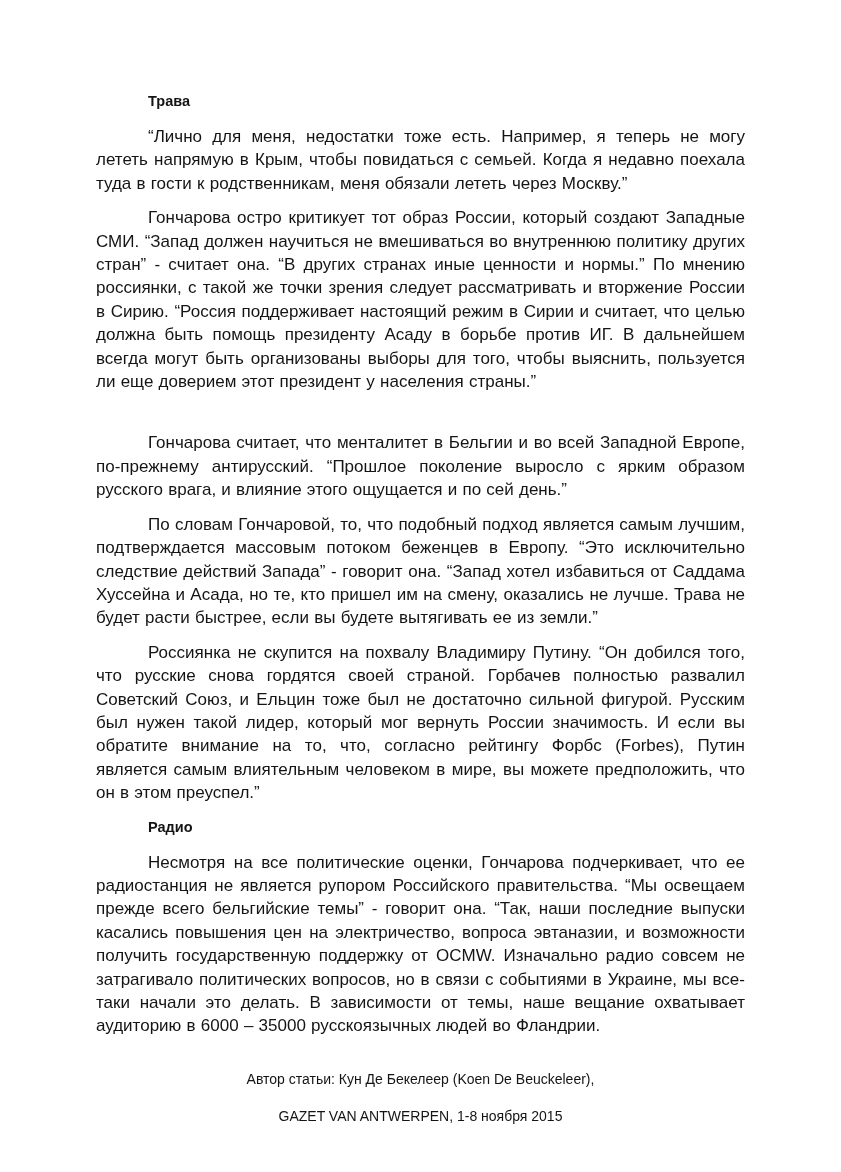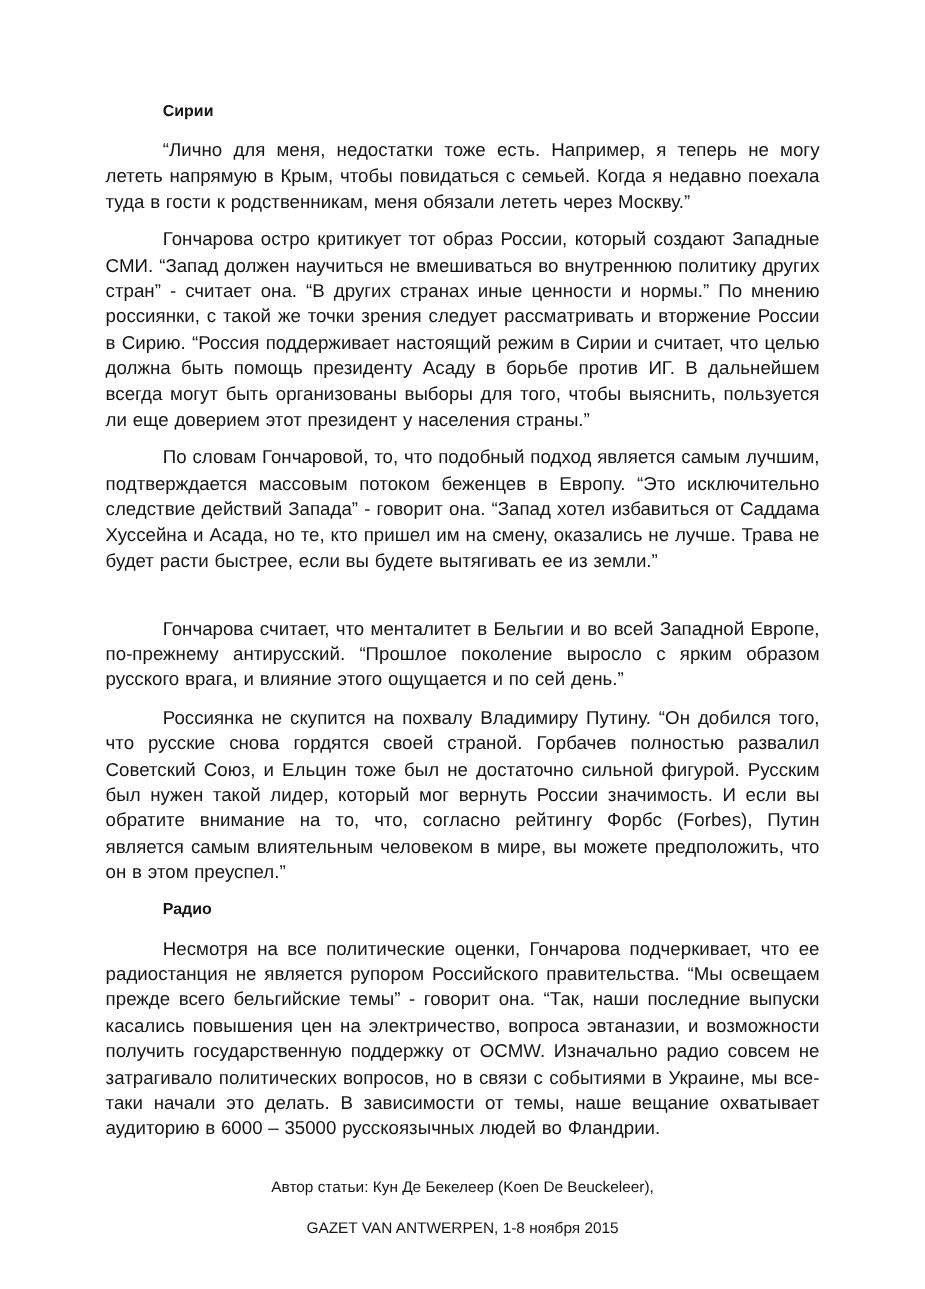--- a/index.html
+++ b/index.html
@@ -52,29 +52,29 @@
   }
   .bold {
     font-weight: 400;
   }
 </style>
 </head>
 <body>
 
 <main class="page">
 
-  <h3 class="heading">Сирии</h3>
+  <h3 class="heading">Трава</h3>
 
   <p class="para">“Лично для меня, недостатки тоже есть. Например, я теперь не могу лететь напрямую в Крым, чтобы повидаться с семьей. Когда я недавно поехала туда в гости к родственникам, меня обязали лететь через Москву.”</p>
 
   <p class="para">Гончарова остро критикует тот образ России, который создают Западные СМИ. “Запад должен научиться не вмешиваться во внутреннюю политику других стран” - считает она. “В других странах иные ценности и нормы.” По мнению россиянки, с такой же точки зрения следует рассматривать  и вторжение России в Сирию.  “Россия поддерживает настоящий режим в Сирии и считает, что  целью должна быть помощь президенту Асаду в борьбе против ИГ. В дальнейшем всегда могут быть организованы выборы для того, чтобы выяснить, пользуется ли еще доверием этот президент у населения страны.”</p>
 
+  <p class="para gap-before">Гончарова считает, что менталитет в Бельгии и во всей Западной Европе, по-прежнему антирусский. “Прошлое поколение выросло с ярким образом русского врага, и влияние этого ощущается и по сей день.”</p>
+
   <p class="para">По словам Гончаровой, то, что подобный подход является самым лучшим, подтверждается массовым потоком беженцев в Европу. “Это исключительно следствие действий Запада” -  говорит она.  “Запад хотел избавиться от Саддама Хуссейна и Асада, но те, кто пришел им на смену, оказались не лучше. Трава не будет расти быстрее, если вы будете вытягивать ее из земли.”</p>
-
-  <p class="para gap-before">Гончарова считает, что менталитет в Бельгии и во всей Западной Европе, по-прежнему антирусский. “Прошлое поколение выросло с ярким образом русского врага, и влияние этого ощущается и по сей день.”</p>
 
   <p class="para">Россиянка не скупится на похвалу Владимиру Путину. “Он добился того, что русские снова гордятся своей страной. Горбачев полностью развалил Советский Союз, и Ельцин тоже был не достаточно сильной фигурой. Русским был нужен такой лидер, который мог вернуть России значимость. И если вы обратите внимание на то, что, согласно рейтингу Форбс (Forbes), Путин является самым влиятельным человеком в мире, вы можете предположить, что он в этом преуспел.”</p>
 
   <h3 class="heading radio">Радио</h3>
 
   <p class="para">Несмотря на все  политические  оценки, Гончарова подчеркивает, что ее радиостанция не является рупором Российского правительства. “Мы освещаем  прежде всего бельгийские темы” - говорит она. “Так, наши последние выпуски касались повышения цен на электричество, вопроса эвтаназии, и возможности получить государственную поддержку от OCMW. Изначально радио совсем не затрагивало  политических вопросов, но в связи с событиями в Украине, мы все-таки начали это делать. В зависимости от темы, наше вещание охватывает аудиторию в  6000 – 35000 русскоязычных людей во Фландрии.</p>
 
   <p class="footer-line author">Автор статьи: Кун Де Бекелеер (Koen De Beuckeleer),</p>
 
   <p class="footer-line source"><span class="bold">GAZET VAN ANTWERPEN</span><span>, 1-8 ноября 2015</span></p>

